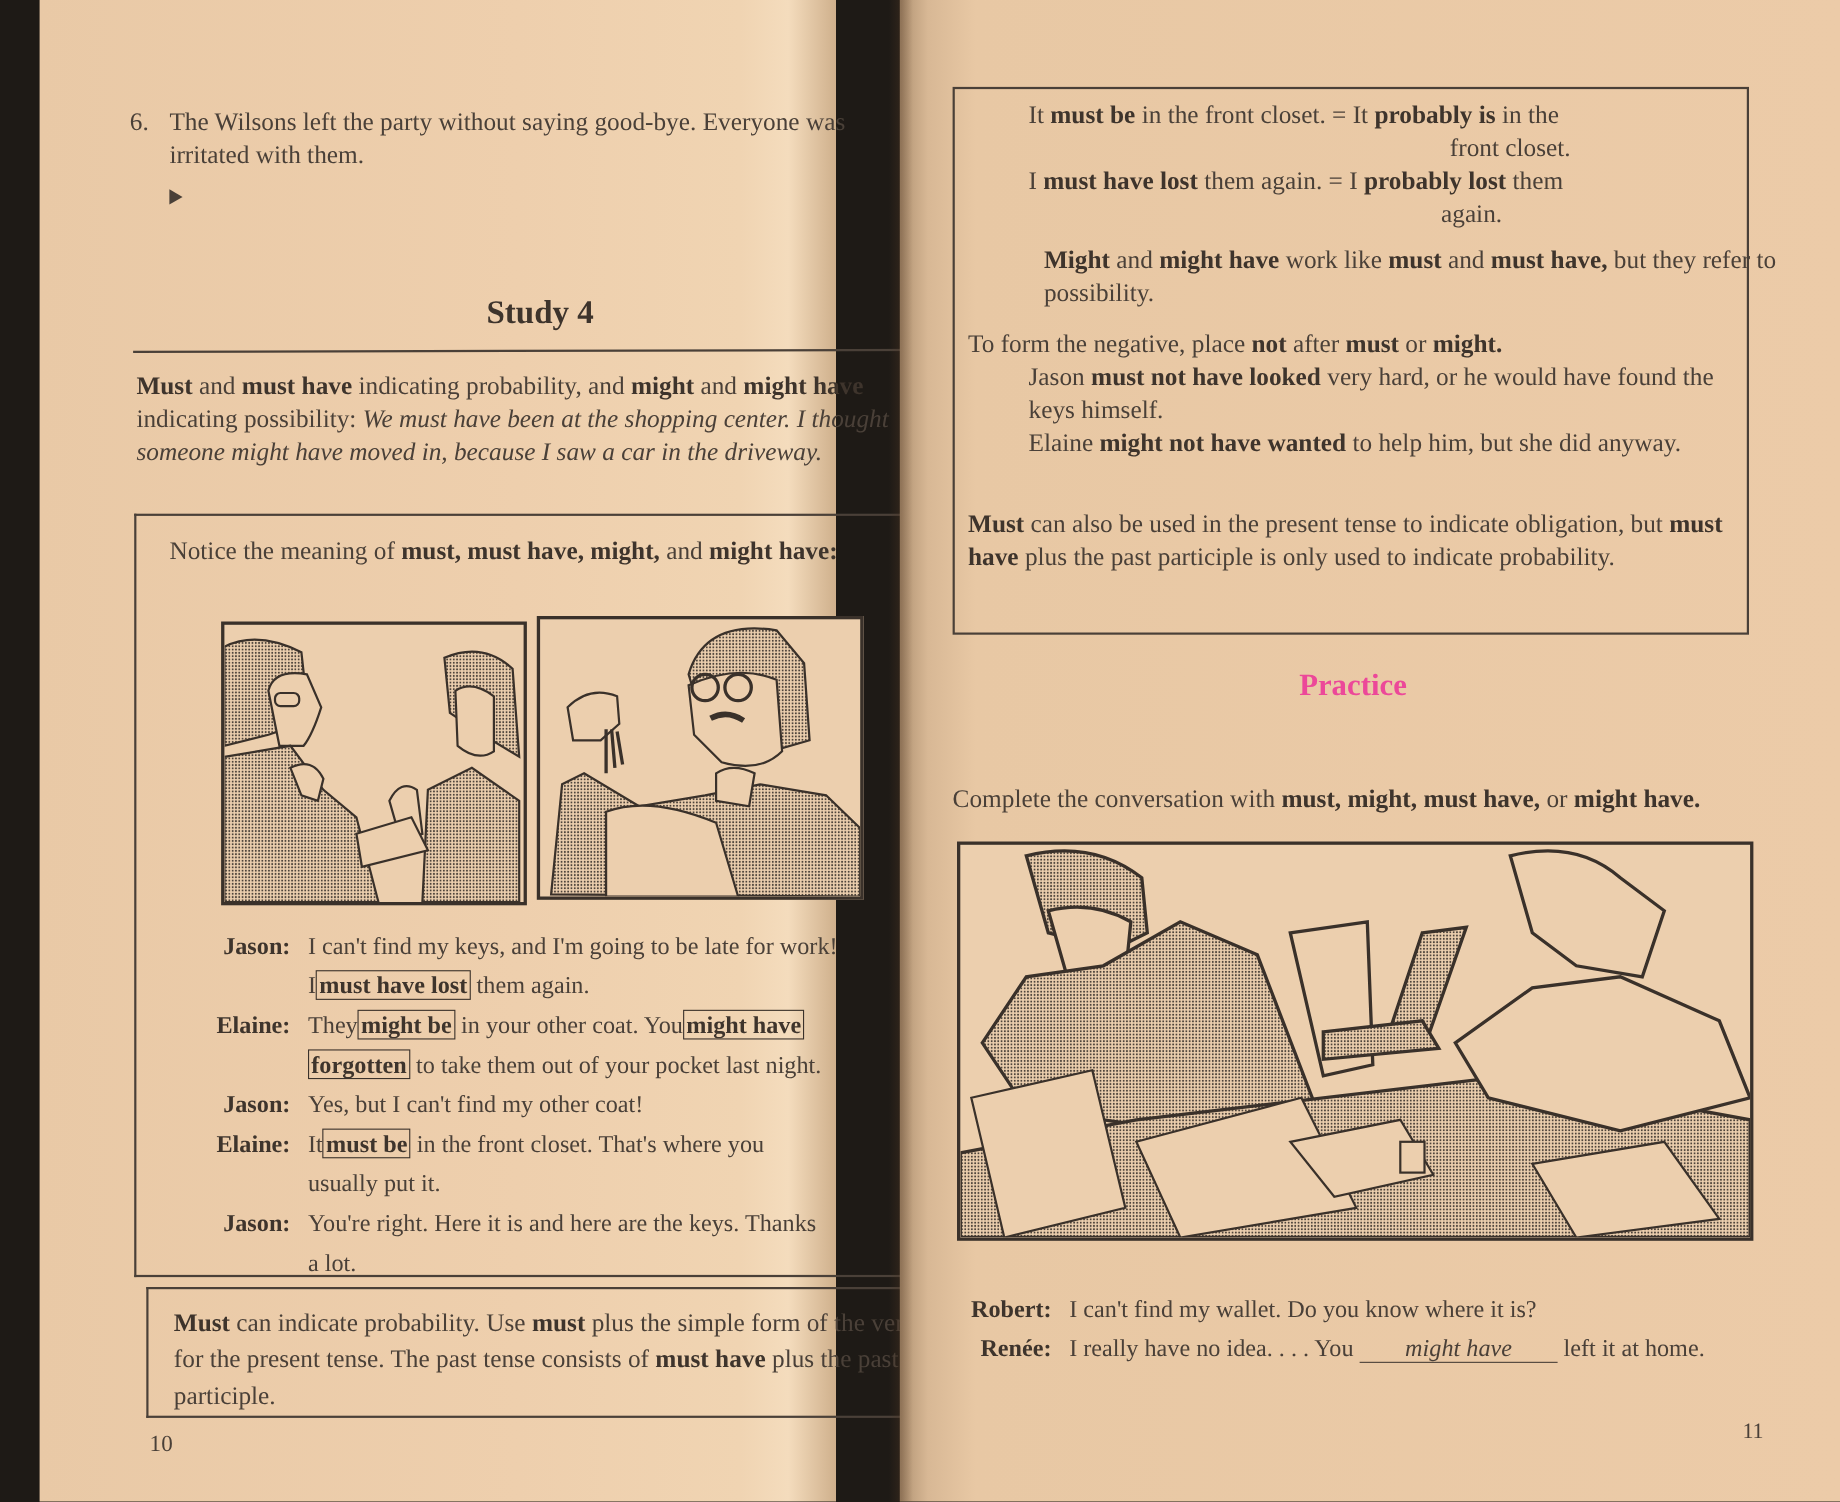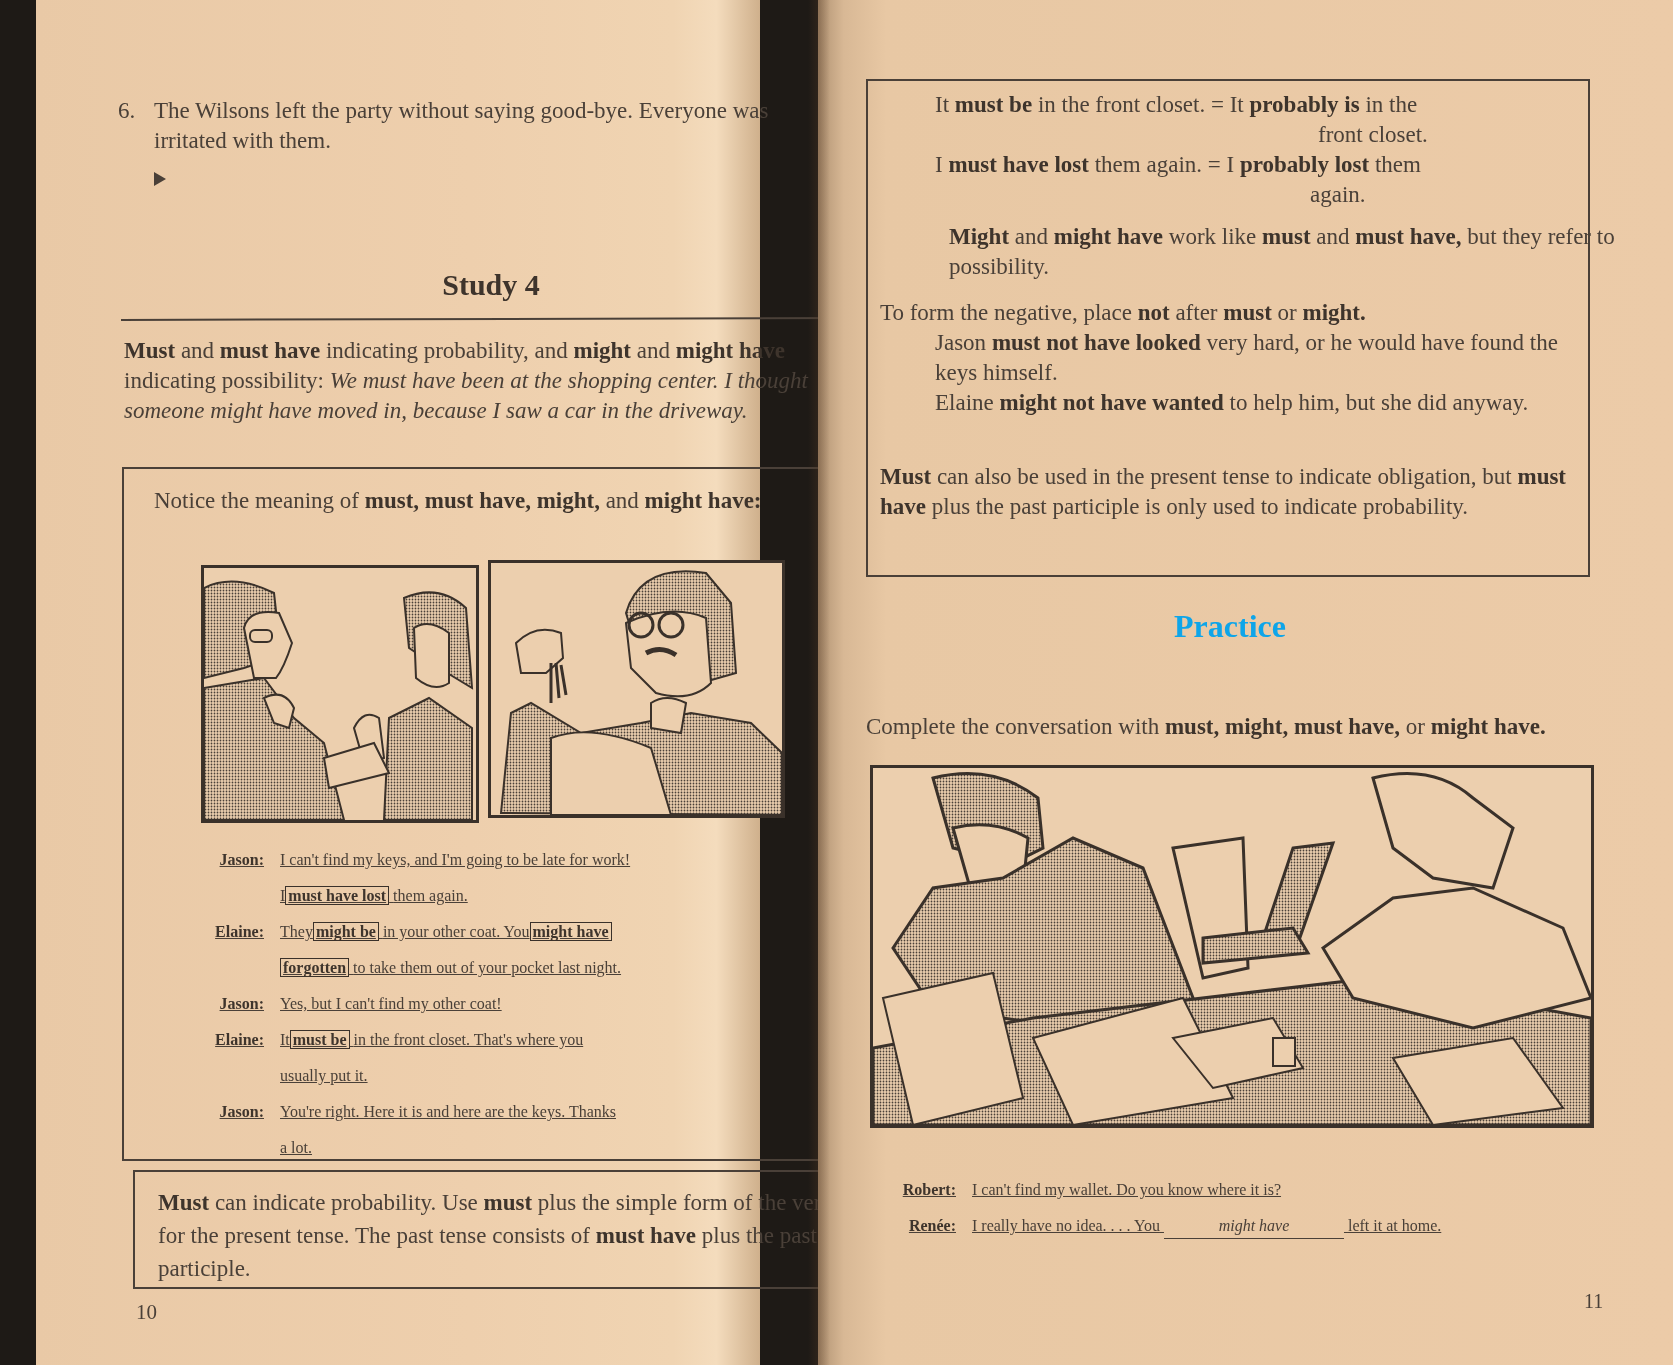--- a/index.html
+++ b/index.html
@@ -38,42 +38,42 @@
   .intro-para { left: 88px; top: 336px; width: 722px; }
 
   .notice-box { left: 86px; top: 467px; width: 732px; height: 690px; border: 2px solid #4a4038; border-right: none; }
   .notice-text { left: 118px; top: 486px; width: 690px; }
 
   .panel { border: 3px solid #3a312a; background: #eccfae; overflow: hidden; }
   .panel1 { left: 165px; top: 565px; width: 272px; height: 252px; }
   .panel2 { left: 452px; top: 560px; width: 291px; height: 252px; }
 
   .dialog { left: 118px; top: 842px; width: 700px; }
-  .dialog-row { display: flex; font-size: 16px; line-height: 36px; text-decoration: underline; }
+  .dialog-row { display: flex; font-size: 22px; line-height: 36px; }
   .speaker { width: 110px; text-align: right; padding-right: 16px; font-weight: bold; color: #3e342c; flex-shrink: 0; }
   .line { flex: 1; }
   .boxed { border: 1.5px solid #3a312a; padding: 0 2px; font-weight: bold; color: #3e342c; }
 
   .rule-box { left: 97px; top: 1170px; width: 720px; height: 115px; border: 2px solid #4a4038; border-right: none; }
   .rule-text { left: 122px; top: 1186px; width: 680px; line-height: 33px; }
   .page-num-left { left: 100px; top: 1300px; font-size: 21px; }
 
   
   .grammar-box { left: 866px; top: 79px; width: 720px; height: 494px; border: 2px solid #4a4038; }
   .eq-row { position: absolute; font-size: 23px; line-height: 30px; }
   .eq1 { left: 935px; top: 90px; }
   .eq1b { left: 1318px; top: 120px; }
   .eq2 { left: 935px; top: 150px; }
   .eq2b { left: 1310px; top: 180px; }
   .gb-para1 { left: 924px; top: 222px; width: 690px; margin-left: 25px; }
   .gb-para2 { left: 880px; top: 298px; width: 690px; }
   .gb-indent { left: 935px; width: 640px; }
   .gb-para3 { left: 880px; top: 462px; width: 690px; }
 
-  .practice-title { left: 1100px; top: 608px; width: 260px; text-align: center; font-size: 32px; font-weight: bold; color: #0ea5e9; }
+  .practice-title { left: 1100px; top: 608px; width: 260px; text-align: center; font-size: 28px; font-weight: bold; color: #ec4899; }
   .practice-instr { left: 866px; top: 676px; width: 740px; margin-top: 36px; }
   .panel3 { left: 870px; top: 765px; width: 718px; height: 357px; }
 
   .practice-dialog { left: 866px; top: 1172px; width: 720px; }
   .practice-dialog .speaker { width: 90px; }
   .blank { display: inline-block; width: 180px; border-bottom: 1.5px solid #4a4038; text-align: center; font-style: italic; line-height: 24px; }
   .page-num-right { left: 1572px; top: 1290px; font-size: 20px; margin-left: 12px; }
 
   .gutter-shadow { left: 808px; top: 0; width: 22px; height: 1365px;
     background: linear-gradient(90deg, rgba(0,0,0,0) 0%, rgba(80,55,35,0.35) 50%, rgba(0,0,0,0) 100%); }

